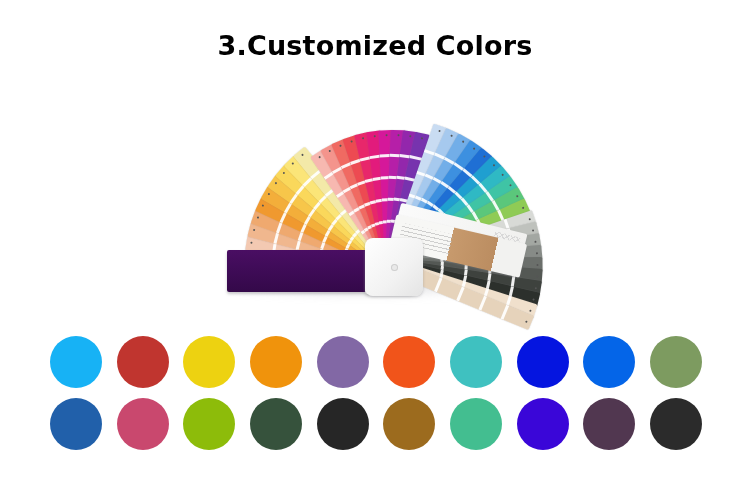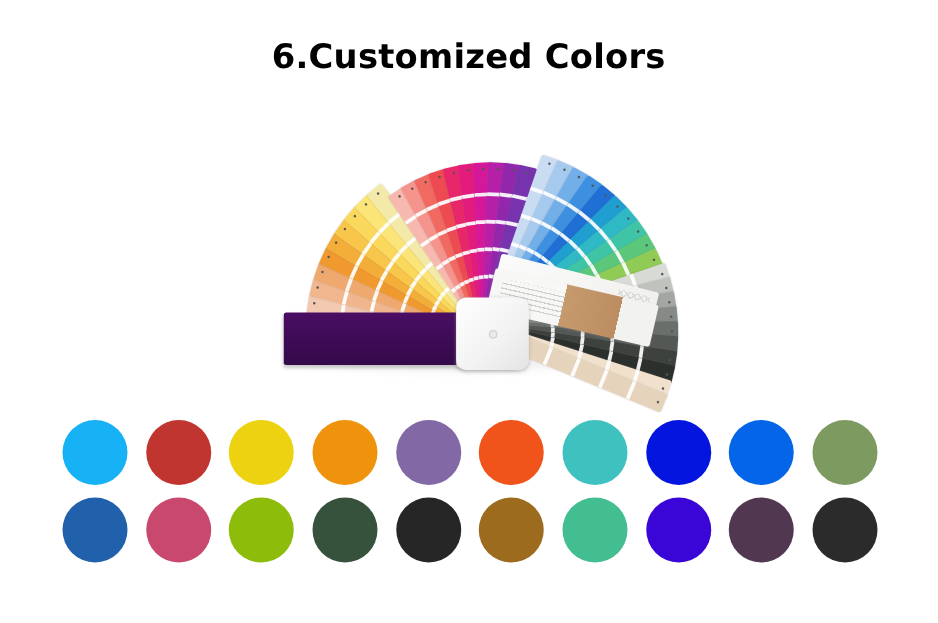--- a/index.html
+++ b/index.html
@@ -181,21 +181,21 @@
   .swatch {
     width: 52px;
     height: 52px;
     border-radius: 50%;
     flex: 0 0 auto;
   }
 </style>
 </head>
 <body>
 
-<div class="page-title">6.Customized Colors</div>
+<div class="page-title">3.Customized Colors</div>
 
 <div class="fandeck">
   <div class="fandeck-stage">
 
     <div class="deck-shadow"></div>
 
     <div id="blade-layer">
         <div class="blade" style="height: 148px; width: 15px; margin-left: -7.5px; margin-top: -148px; transform: rotate(-86deg); background: linear-gradient(rgb(246, 215, 201) 0%, rgb(246, 215, 201) 100%);">
           <div class="tip-dot"></div>
           <div class="band" style="top: 18%;"></div>

